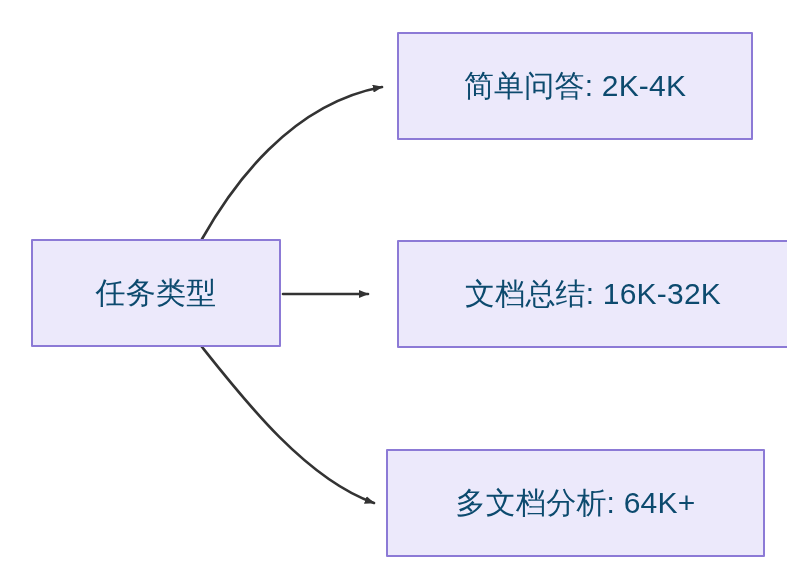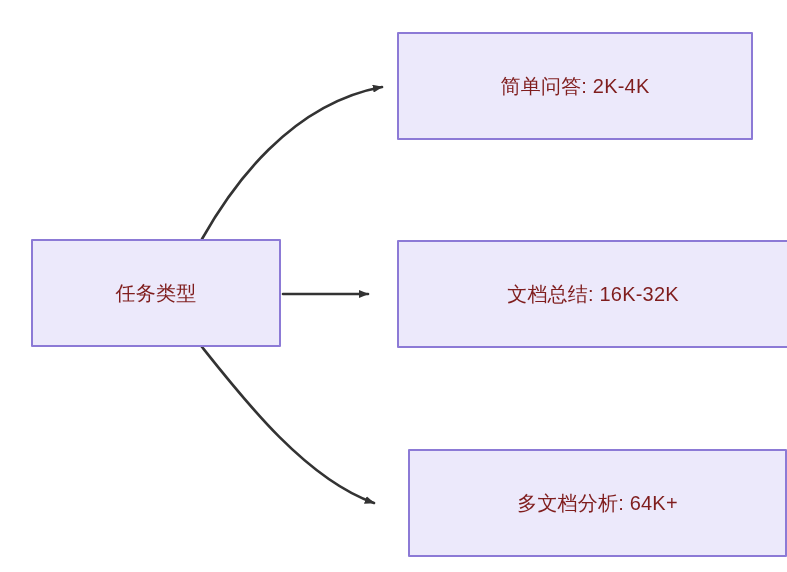--- a/index.html
+++ b/index.html
@@ -32,22 +32,22 @@
     box-sizing: border-box;
     background: #ece9fb;
     border: 2.5px solid #8c7ad6;
     border-radius: 1px;
     display: flex;
     align-items: center;
     justify-content: center;
     text-align: center;
   }
   .node-label {
-    color: #7f1d1d;
-    font-size: 20px;
+    color: #0c4a6e;
+    font-size: 30px;
     line-height: 1.25;
     letter-spacing: 0.2px;
     white-space: nowrap;
   }
   #node-root {
     left: 31px;
     top: 239px;
     width: 250px;
     height: 108px;
     font-family: Liberation Serif, serif;
@@ -63,21 +63,20 @@
     top: 240px;
     width: 392px;
     height: 108px;
     margin-left: 18px;
   }
   #node-multi-doc {
     left: 386px;
     top: 449px;
     width: 379px;
     height: 108px;
-    margin-left: 22px;
   }
 </style>
 </head>
 <body>
 
 <div id="diagram-root">
 
   <svg class="edge-layer" width="787" height="572" viewBox="0 0 787 572" xmlns="http://www.w3.org/2000/svg">
     <defs>
       <marker id="arrowhead" markerWidth="10" markerHeight="8" refX="9.2" refY="4" orient="auto" markerUnits="userSpaceOnUse">

